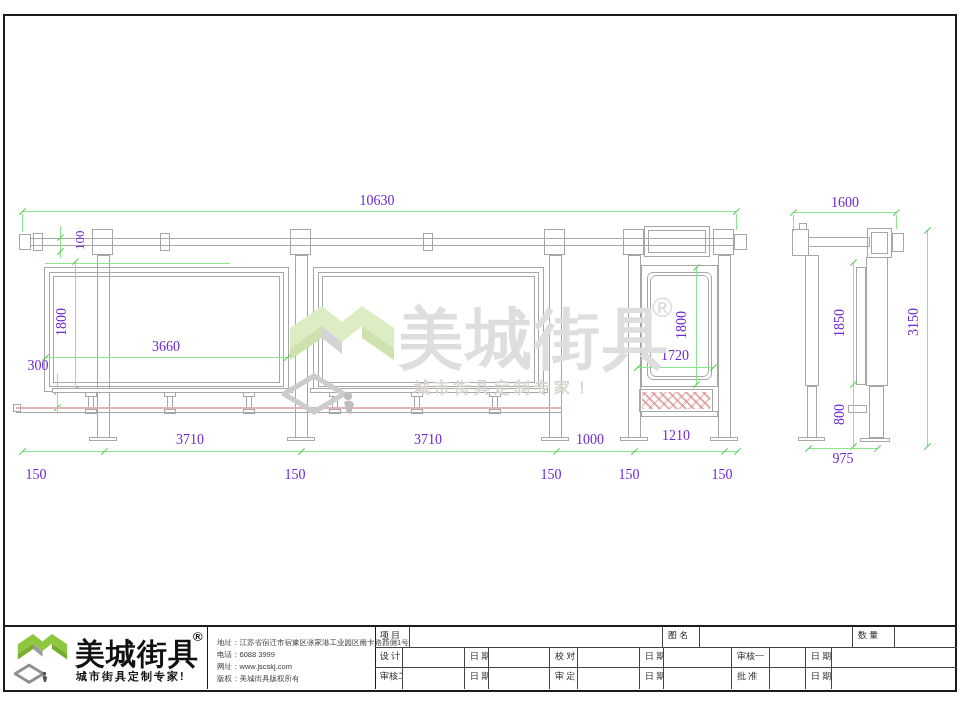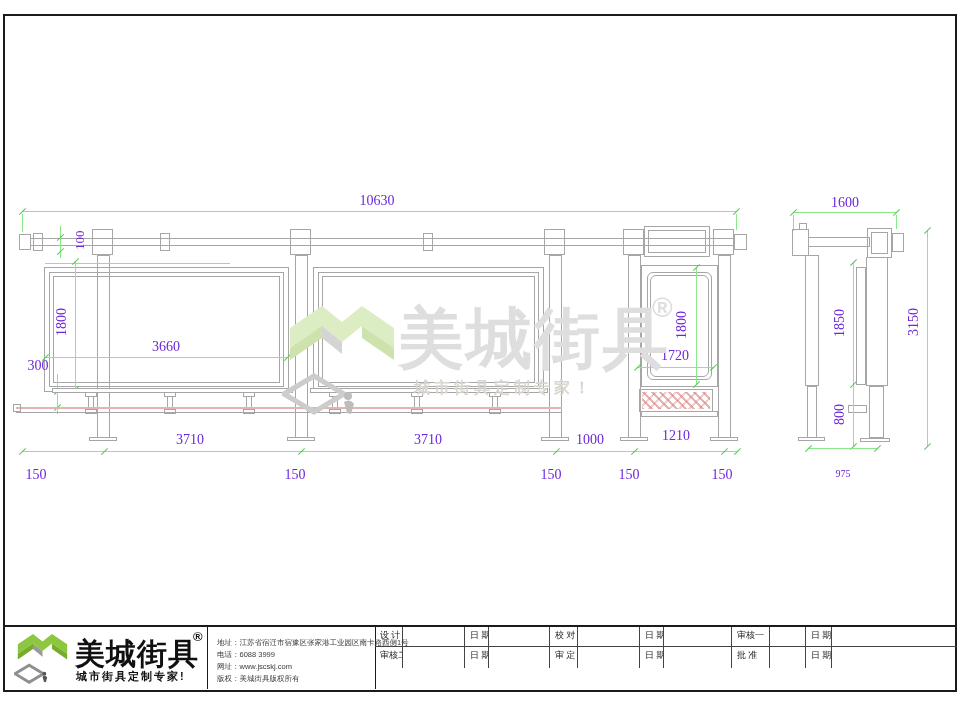--- a/index.html
+++ b/index.html
@@ -7,21 +7,21 @@
          font-family:"Liberation Serif","DejaVu Serif",serif;}
   .border{position:absolute;left:3px;top:14px;width:950px;height:674px;border:2px solid #1b1b1b;}
   
   .box{position:absolute;border:1px solid #a6a6a6;box-sizing:border-box;}
   .hl{position:absolute;height:1px;background:#a6a6a6;}
   .dimh{position:absolute;height:1px;background:#8ae88a;}
   .dimv{position:absolute;width:1px;background:#8ae88a;}
   .tk{position:absolute;width:9px;height:1px;background:#4fcc4f;transform:rotate(-45deg);}
   .dlab{position:absolute;font-size:14px;color:#6d28d9;text-align:center;white-space:nowrap;}
   .dlab.v{writing-mode:vertical-rl;transform:rotate(180deg);text-align:center;}
-  .dlab.sm{font-size:10px;margin-top:17px;}
+  .dlab.sm{font-size:14px;}
   .pink{position:absolute;background:#e3b4b4;}
   .hatch{position:absolute;background:
      repeating-linear-gradient(45deg, rgba(211,118,118,.55) 0 2px, rgba(255,255,255,0) 2px 6px),
      repeating-linear-gradient(-45deg, rgba(211,118,118,.35) 0 2px, rgba(255,255,255,0) 2px 7px);}
   .rail{position:absolute;border:1px solid #a6a6a6;box-sizing:border-box;background:#fff;}
   .leg{position:absolute;width:12px;height:22px;}
   .leg i{display:block;position:absolute;border:1px solid #a6a6a6;box-sizing:border-box;}
   .leg .t{left:0;right:0;top:0;height:5px;}
   .leg .w{left:3px;right:3px;top:4px;bottom:4px;}
   .leg .b{left:0;right:0;bottom:0;height:5px;}
@@ -251,20 +251,28 @@
     <div class="brand" style="left:76px;top:669px;font-size:11px;letter-spacing:2px;">城市街具定制专家!</div>
 
     <div class="info" style="left:217px;top:637px;">
       <div><span>地址：</span><span>江苏省宿迁市宿豫区张家港工业园区南卡路西侧1号</span></div>
       <div><span>电话：</span><span>6088 3999</span></div>
       <div><span>网址：</span><span>www.jscskj.com</span></div>
       <div><span>版权：</span><span>美城街具版权所有</span></div>
     </div>
 
     <div class="tb">
+      <div class="row" style="height:21px;">
+        <div class="cell" style="width:35px;">项 目</div>
+        <div class="cell" style="width:253px;"></div>
+        <div class="cell" style="width:37px;">图 名</div>
+        <div class="cell" style="width:153px;"></div>
+        <div class="cell" style="width:42px;">数 量</div>
+        <div class="cell" style="width:62px;border-right:none;"></div>
+      </div>
       <div class="row" style="height:20px;">
         <div class="cell" style="width:28px;">设 计</div>
         <div class="cell" style="width:62px;"></div>
         <div class="cell" style="width:24px;">日 期</div>
         <div class="cell" style="width:61px;"></div>
         <div class="cell" style="width:28px;">校 对</div>
         <div class="cell" style="width:62px;"></div>
         <div class="cell" style="width:24px;">日 期</div>
         <div class="cell" style="width:68px;"></div>
         <div class="cell" style="width:38px;">审核一</div>

